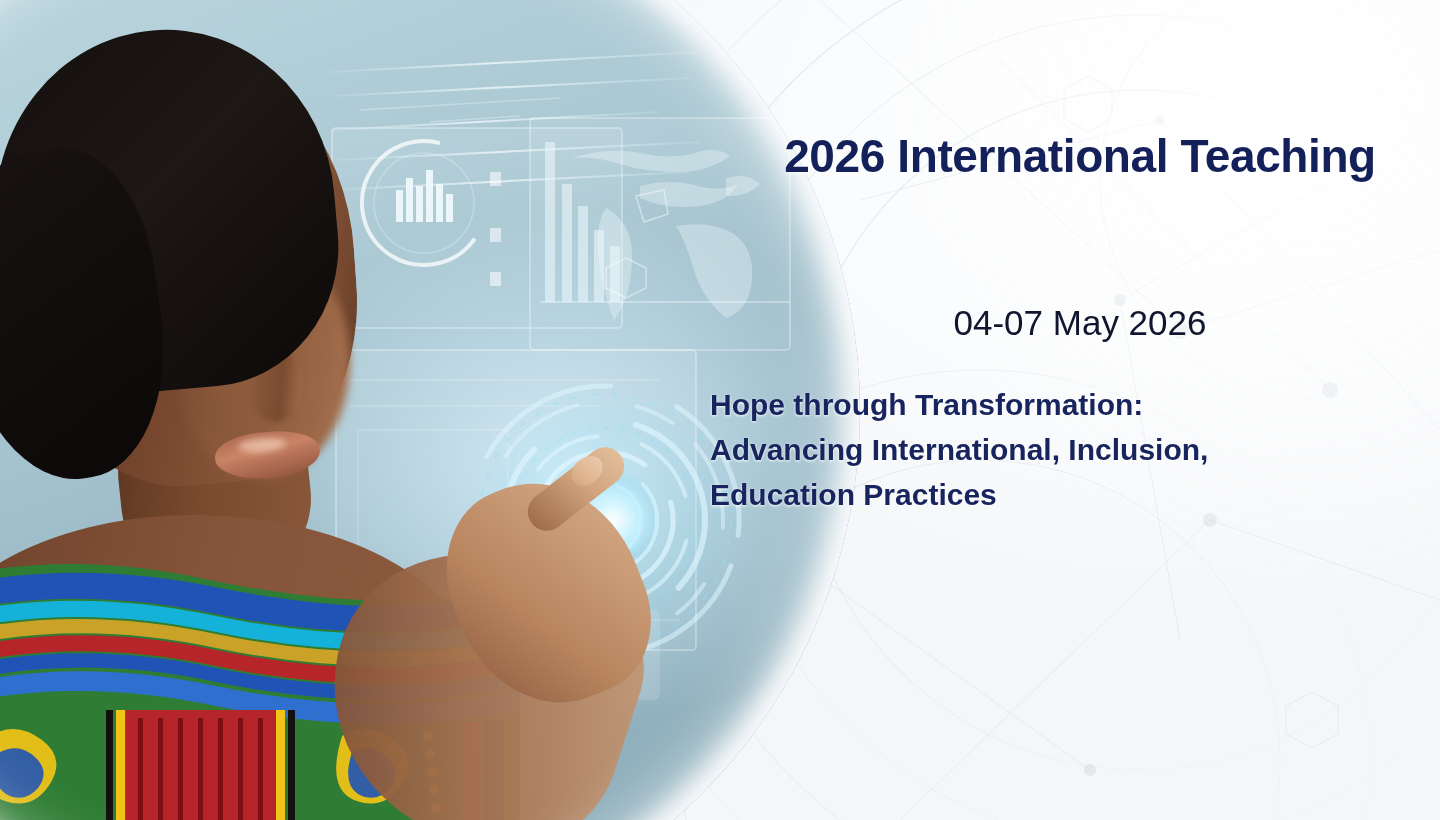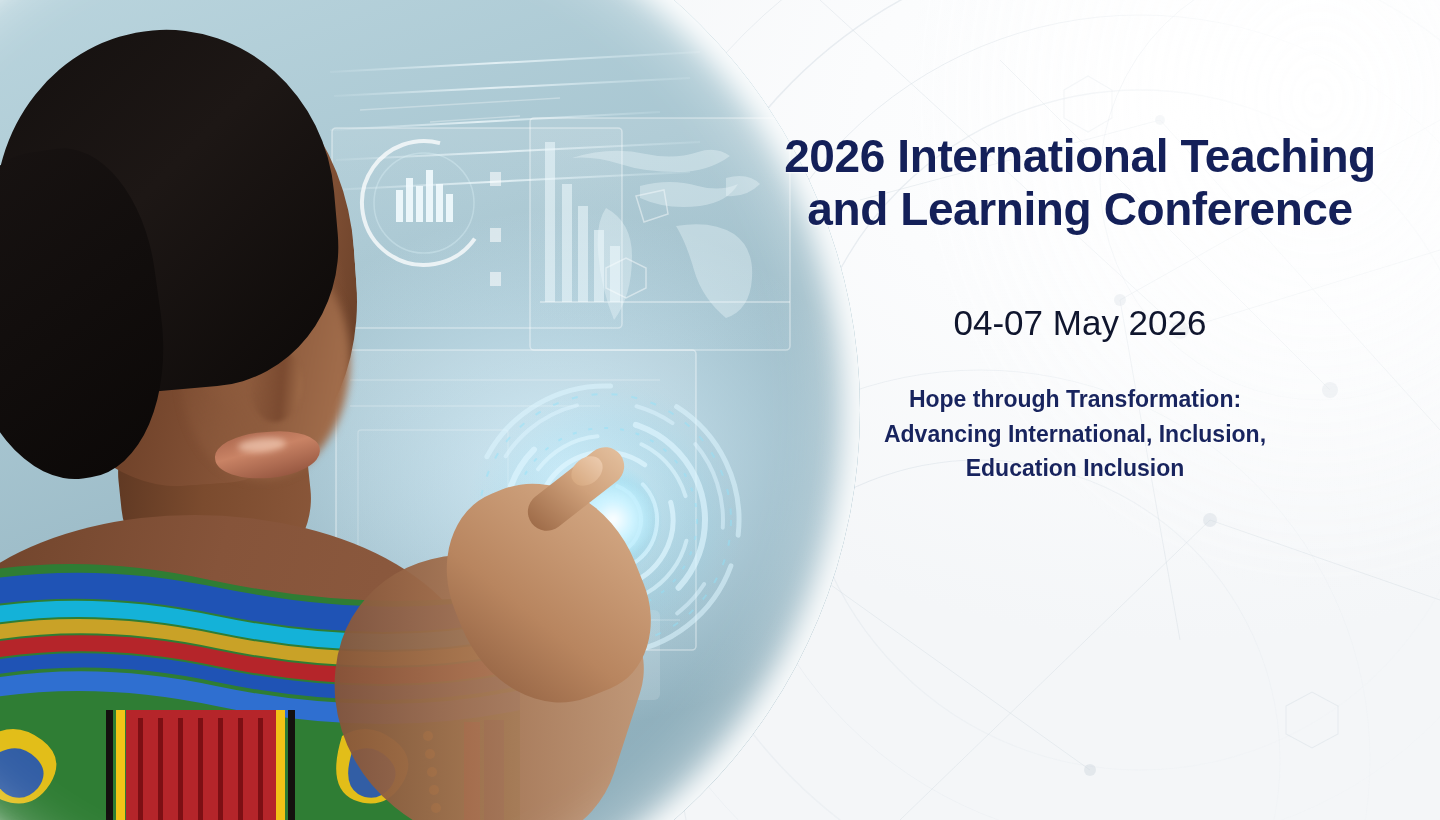--- a/index.html
+++ b/index.html
@@ -233,25 +233,24 @@
     font-size:35px;
     font-weight:normal;
     color:#10162e;
     text-align:center;
     text-shadow:0 1px 2px rgba(255,255,255,.9);
   }
   .conf-theme {
     position:absolute;
     left:10px; top:382px;
     width:730px;
-    font-size:23px;
+    font-size:30px;
     font-weight:bold;
     line-height:1.50;
     color:#18245e;
-    text-align:center;
     text-shadow:0 1px 3px rgba(255,255,255,.95);
   }
 </style>
 </head>
 <body>
 
 <div class="banner">
 
   <div class="bg-texture">
     <svg viewBox="0 0 1440 820" preserveAspectRatio="none" aria-hidden="true">
@@ -510,25 +509,24 @@
         <div class="finger"></div>
         <div class="finger-tip"></div>
       </div>
 
     </div>
   </div>
 
   <div class="text-col">
     <div class="conf-title">
       <div>2026 International Teaching</div>
-      <div>and Learning Conference</div>
     </div>
 
     <div class="conf-date">04-07 May 2026</div>
 
     <div class="conf-theme">
       <div>Hope through Transformation:</div>
       <div>Advancing International, Inclusion,</div>
-      <div>Education Inclusion</div>
+      <div>Education Practices</div>
     </div>
   </div>
 
 </div>
 
 </body></html>

